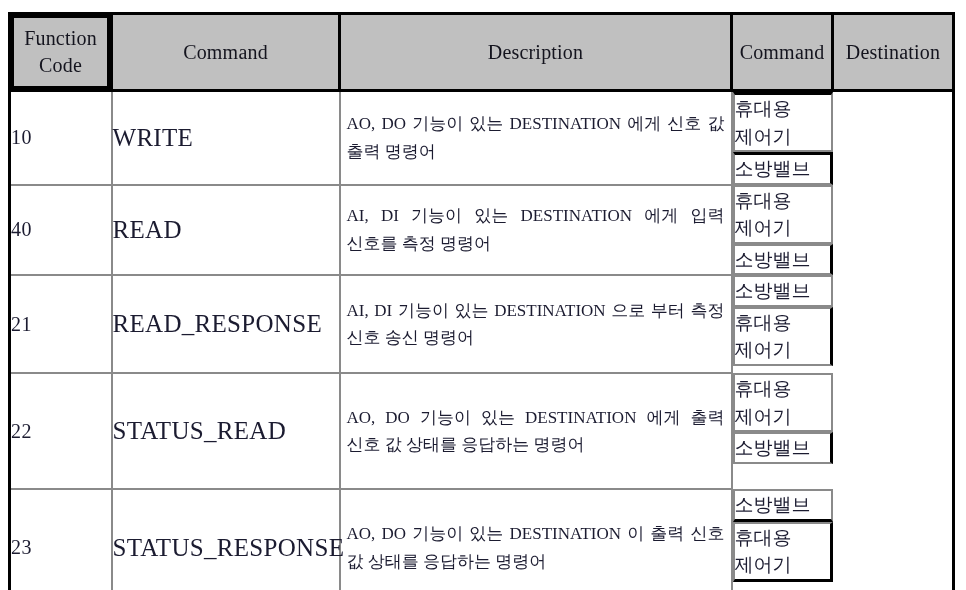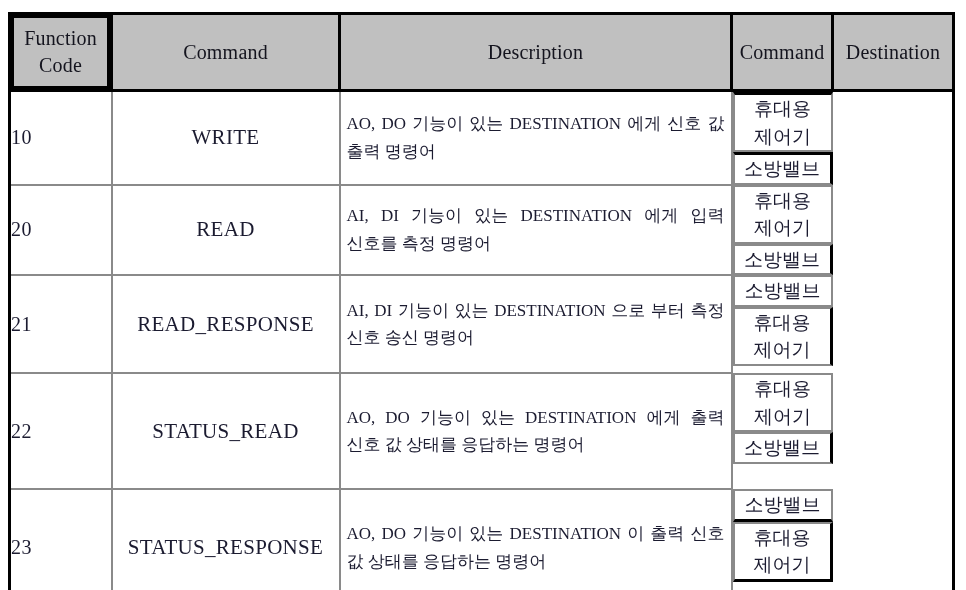--- a/index.html
+++ b/index.html
@@ -76,34 +76,33 @@
   table.proto tbody tr:first-child td {
     border-top: 3px solid #000000;
   }
 
   .c-code {
     text-align: left;
     font-size: 20px;
     letter-spacing: 0.5px;
   }
   .c-cmd {
-    text-align: center;
-    font-size: 21px;
+    font-size: 25px;
     letter-spacing: 0.3px;
   }
   .c-desc {
     text-align: justify;
     text-align-last: left;
     font-size: 17px;
     line-height: 1.62;
     padding: 6px 6px 6px 6px !important;
     word-break: keep-all;
   }
   .c-src, .c-dst {
-    text-align: center;
+    text-align: left;
     font-size: 19px;
     line-height: 1.45;
   }
 
   .two-line {
     display: block;
     white-space: pre-line;
   }
 
   
@@ -147,21 +146,21 @@
       <tbody>
         <tr class="r-1">
           <td class="c-code">10</td>
           <td class="c-cmd">WRITE</td>
           <td class="c-desc">AO, DO 기능이 있는 DESTINATION 에게 신호 값 출력 명령어</td>
           <td class="c-src two-line">휴대용
 제어기</td>
           <td class="c-dst two-line">소방밸브</td>
         </tr>
         <tr class="r-2">
-          <td class="c-code">20</td>
+          <td class="c-code">40</td>
           <td class="c-cmd">READ</td>
           <td class="c-desc">AI, DI 기능이 있는 DESTINATION 에게 입력 신호를 측정 명령어</td>
           <td class="c-src two-line">휴대용
 제어기</td>
           <td class="c-dst two-line">소방밸브</td>
         </tr>
         <tr class="r-3">
           <td class="c-code">21</td>
           <td class="c-cmd">READ_RESPONSE</td>
           <td class="c-desc">AI, DI 기능이 있는 DESTINATION 으로 부터 측정 신호 송신 명령어</td>

